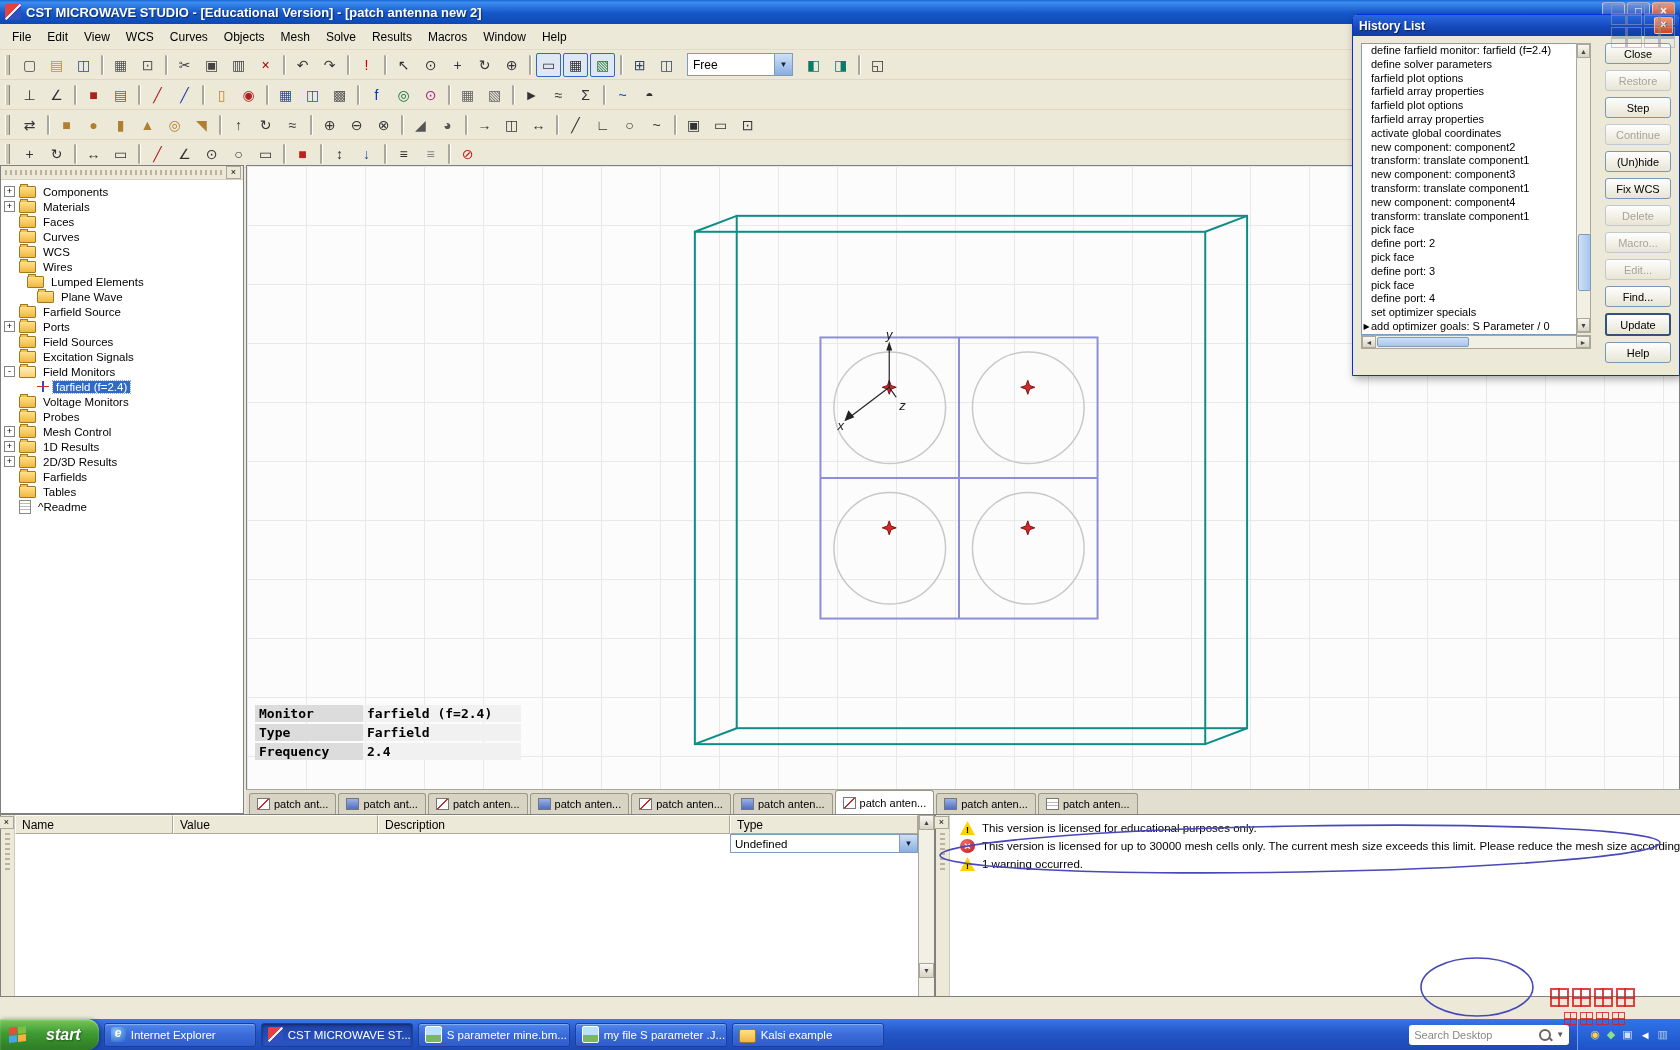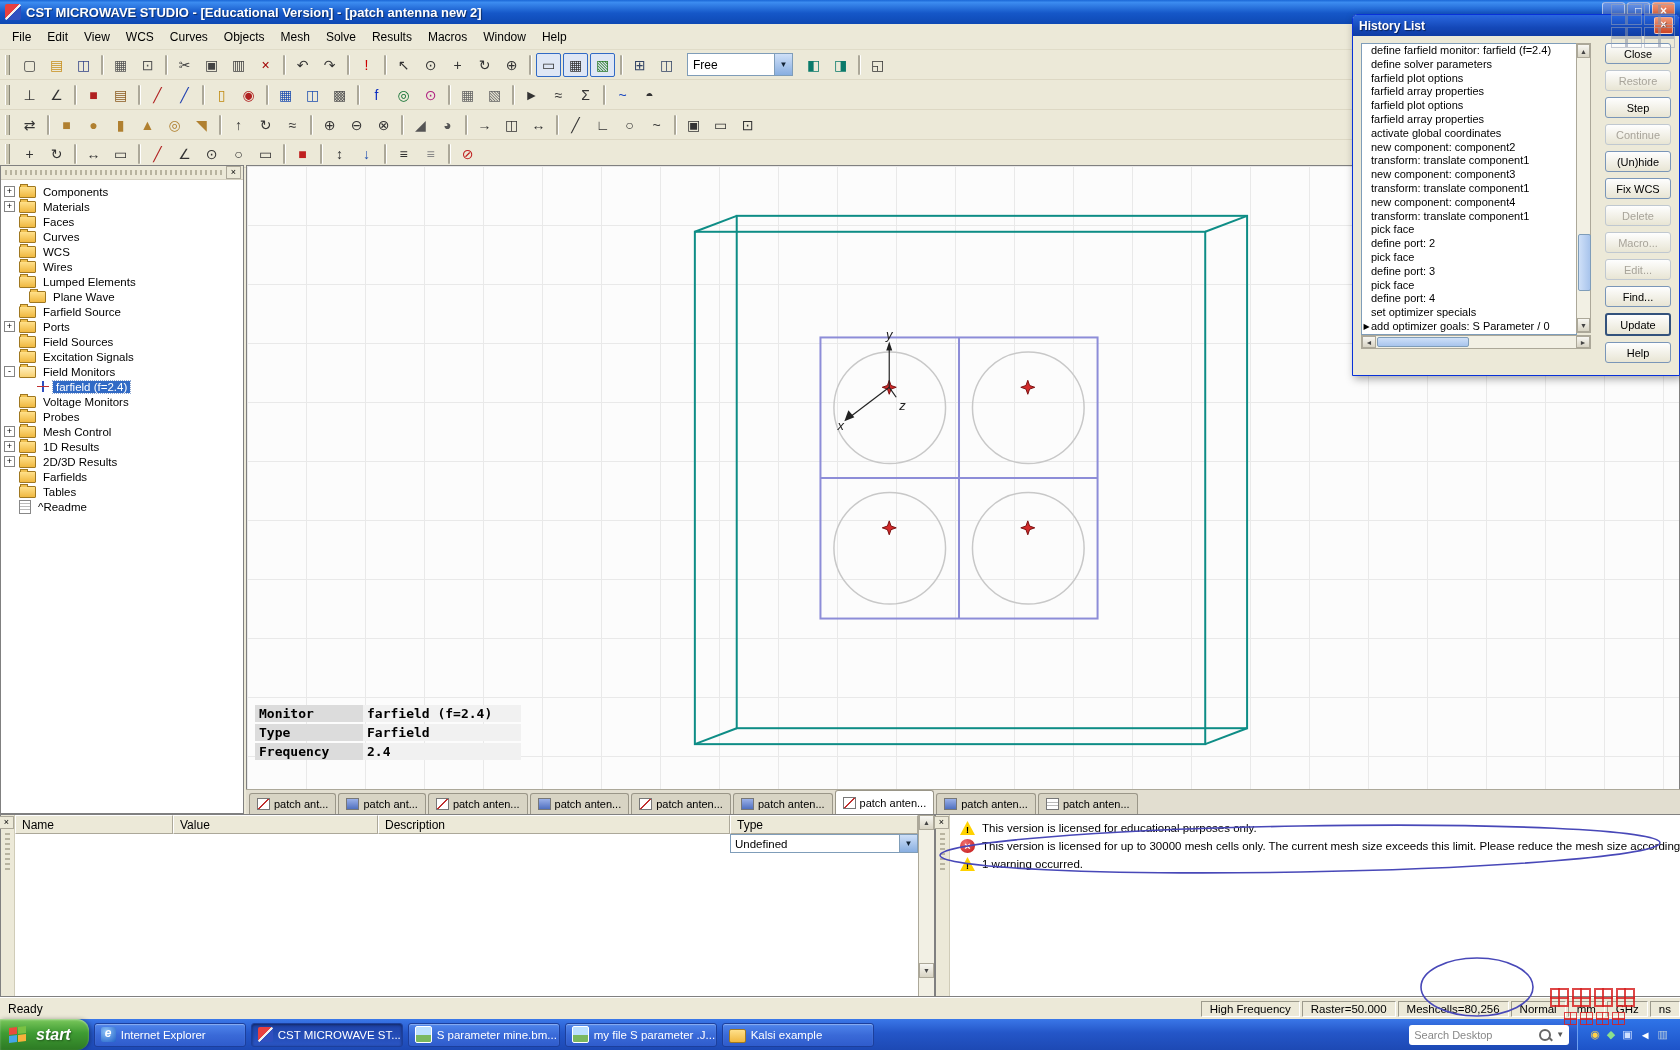--- a/index.html
+++ b/index.html
@@ -141,21 +141,21 @@
              display:flex;align-items:center;box-sizing:border-box;}
   .status-left{flex:1;padding-left:8px;}
   .seghost{display:flex;align-items:center;}
   .seg{border:1px solid;border-color:#9c9a8c #fff #fff #9c9a8c;padding:1px 8px;margin-left:2px;font-size:11.5px;white-space:nowrap;}
 
   
   .taskbar{position:absolute;left:0;top:1019px;width:1680px;height:31px;
            background:linear-gradient(#3a77e8,#2456c8 45%,#1d49b4);display:flex;align-items:center;}
   .start{height:31px;padding:0 18px 0 9px;background:linear-gradient(#7bc85c,#3f9c33 45%,#2d7a24);
          border-radius:0 12px 12px 0;color:#fff;font-style:italic;font-weight:bold;font-size:16px;display:flex;
-         align-items:center;gap:10px;text-shadow:1px 1px 2px rgba(0,0,0,.4);box-shadow:inset 0 1px 2px rgba(255,255,255,.4),2px 0 4px rgba(0,0,0,.3);}
+         align-items:center;gap:20px;text-shadow:1px 1px 2px rgba(0,0,0,.4);box-shadow:inset 0 1px 2px rgba(255,255,255,.4),2px 0 4px rgba(0,0,0,.3);}
   .flag{width:17px;height:15px;display:grid;grid-template:1fr 1fr / 1fr 1fr;gap:1px;transform:skewY(-6deg);}
   .flag i:nth-child(1){background:#e84c3c;} .flag i:nth-child(2){background:#7ac143;}
   .flag i:nth-child(3){background:#45a6e8;} .flag i:nth-child(4){background:#f8b13c;}
   .tkhost{display:flex;}
   .tkbtn{height:24px;width:152px;margin-left:5px;background:linear-gradient(#4f86ec,#3a6ad8 50%,#2f5ccc);border-radius:3px;
          border:1px solid #1c3f9c;box-shadow:inset 0 1px 1px rgba(255,255,255,.35);color:#fff;font-size:11.5px;
          display:flex;align-items:center;gap:5px;padding:0 6px;white-space:nowrap;overflow:hidden;box-sizing:border-box;}
   .tkbtn.active{background:linear-gradient(#1e43a8,#2a55c4);box-shadow:inset 0 1px 3px rgba(0,0,0,.45);}
   .tkicon{flex:0 0 15px;width:15px;height:15px;border-radius:2px;position:relative;}
   .tkicon.ie{background:radial-gradient(circle at 35% 30%,#8ec4f8,#2060c8);}
@@ -399,27 +399,27 @@
             <span class="ticon folder"></span>
             <span class="tlabel">WCS</span>
           </div>
 
           <div class="tree-row" style="padding-left: 3px;">
             <span class="expander"></span>
             <span class="ticon folder"></span>
             <span class="tlabel">Wires</span>
           </div>
 
-          <div class="tree-row" style="padding-left: 3px;">
+          <div class="tree-row" style="padding-left: 11px;">
             <span class="expander"></span>
             <span class="ticon folder"></span>
             <span class="tlabel">Lumped Elements</span>
           </div>
 
-          <div class="tree-row" style="padding-left: 13px;">
+          <div class="tree-row" style="padding-left: 13px; margin-left: 8px;">
             <span class="expander"></span>
             <span class="ticon folder"></span>
             <span class="tlabel">Plane Wave</span>
           </div>
 
           <div class="tree-row" style="padding-left: 3px;">
             <span class="expander"></span>
             <span class="ticon folder"></span>
             <span class="tlabel">Farfield Source</span>
           </div>
@@ -808,33 +808,20 @@
           </div>
 
           <div class="msg-row">
             <span class="msgicon warn"></span>
             <span class="msg-text">1 warning occurred.</span>
           </div>
         </div>
     </div>
   </div>
 
-  <div class="statusbar">
-    <span class="status-left">Ready</span>
-    <span class="seghost">
-
-    <span class="seg">High Frequency</span>
-        <span class="seg">Raster=50.000</span>
-        <span class="seg">Meshcells=80,256</span>
-        <span class="seg">Normal</span>
-        <span class="seg">mm</span>
-        <span class="seg">GHz</span>
-        <span class="seg">ns</span>
-      </span>
-  </div>
 
   <div class="taskbar">
     <div class="start">
       <span class="flag">
           <i></i>
           <i></i>
           <i></i>
           <i></i>
         </span>
       <span>start</span>

